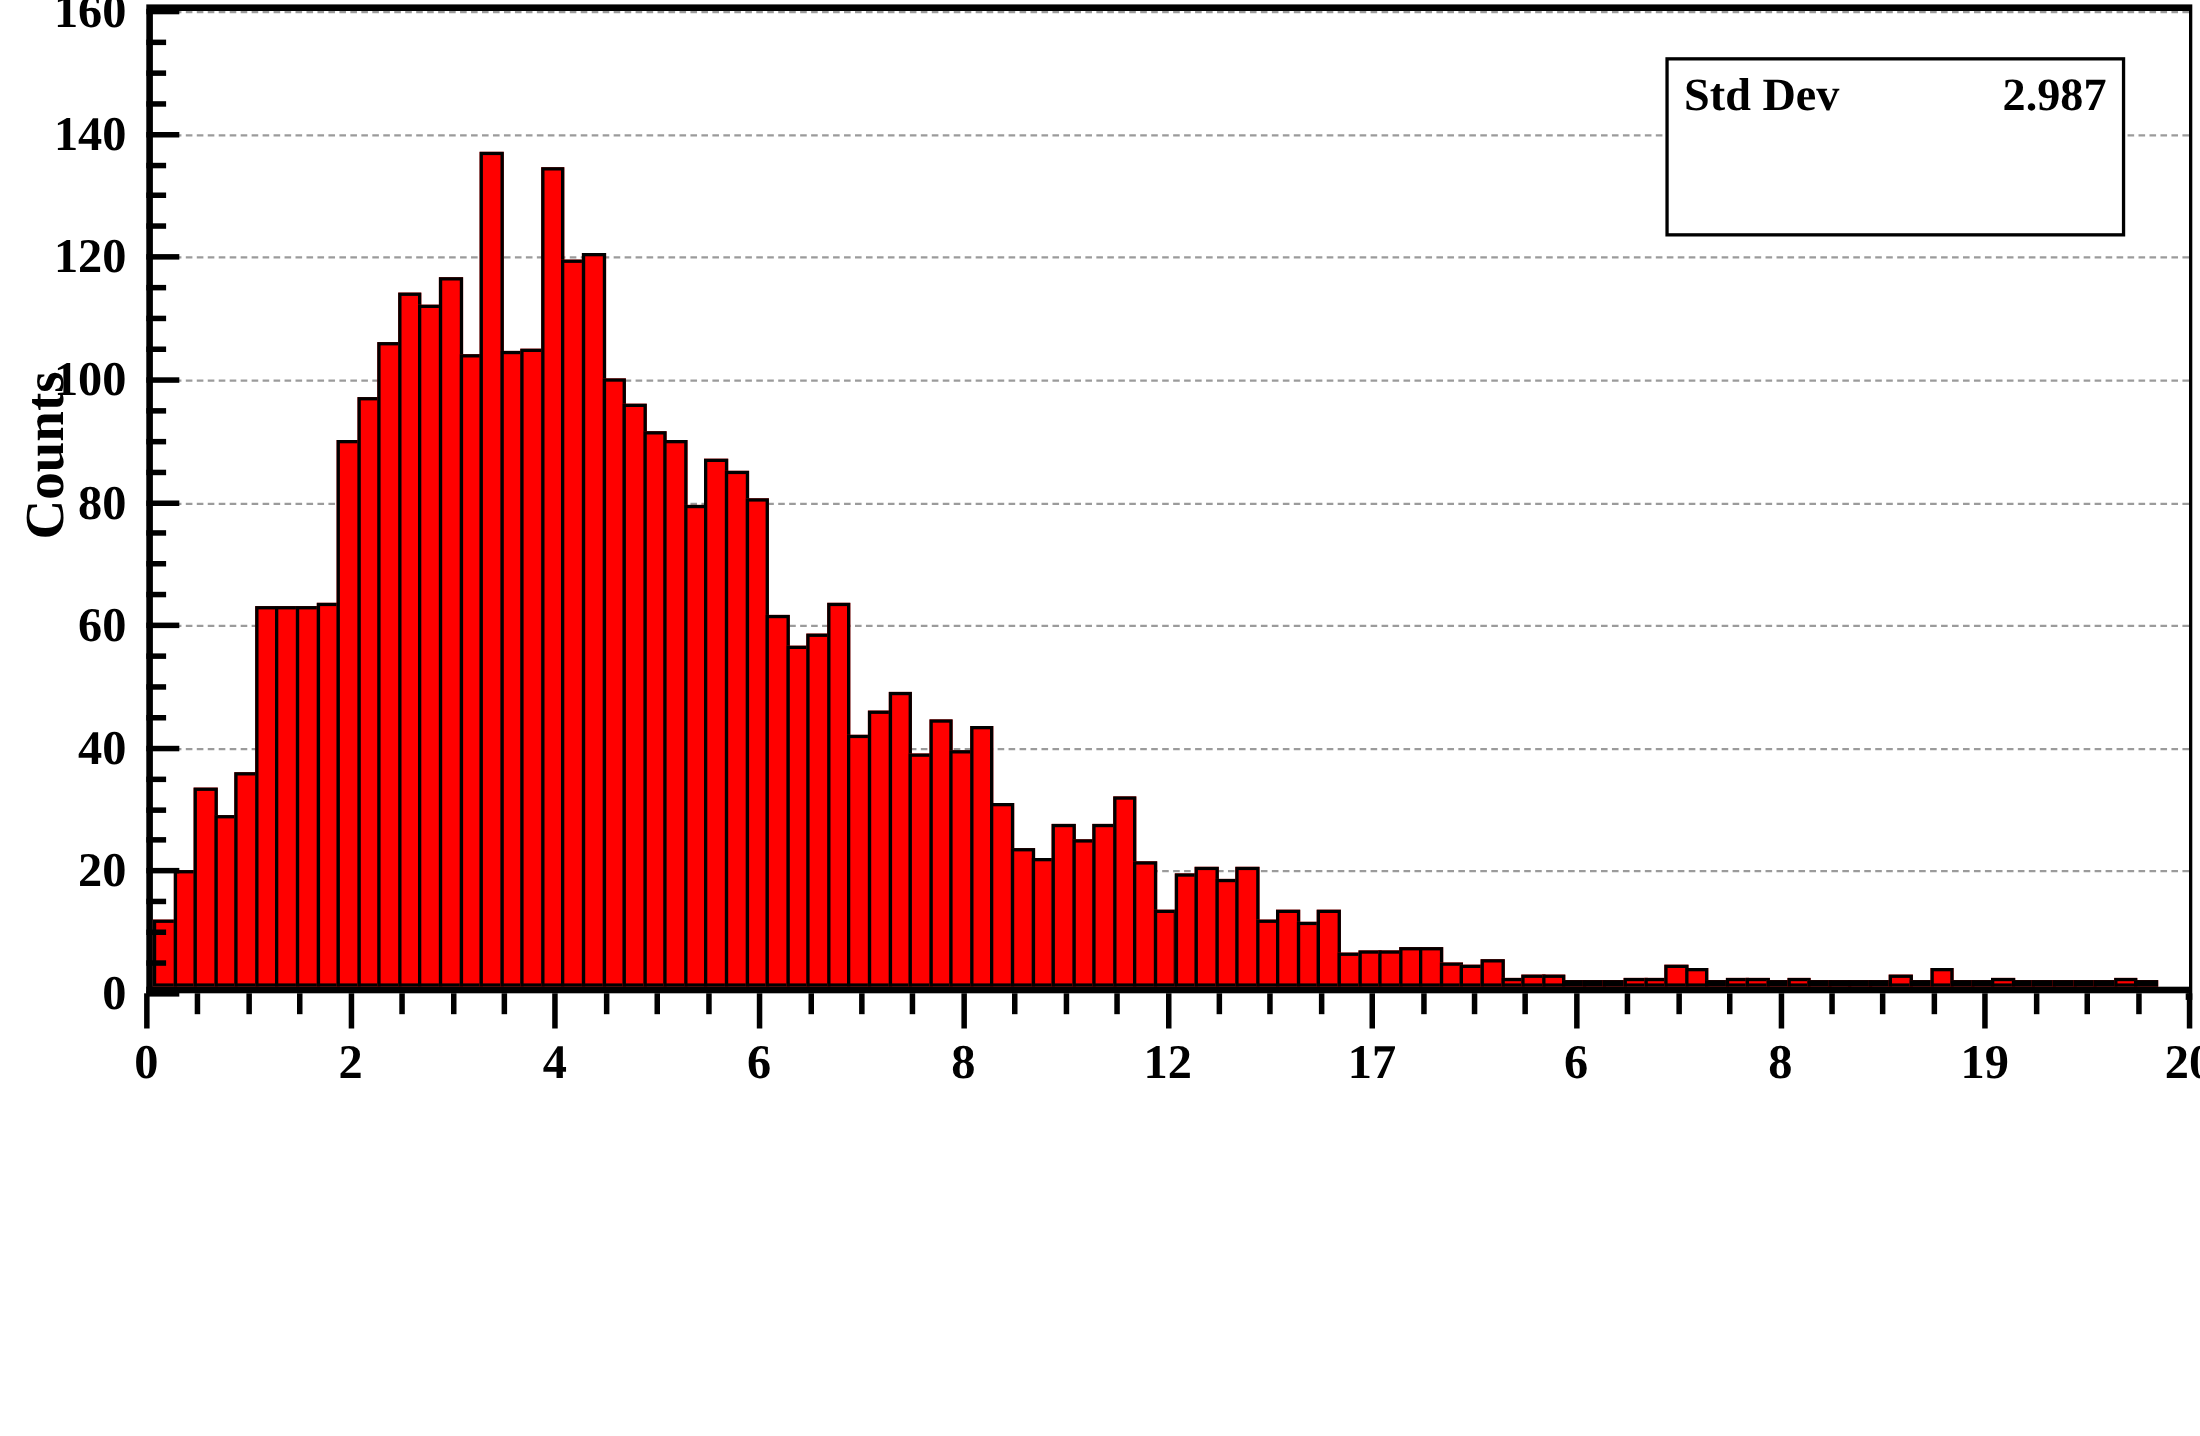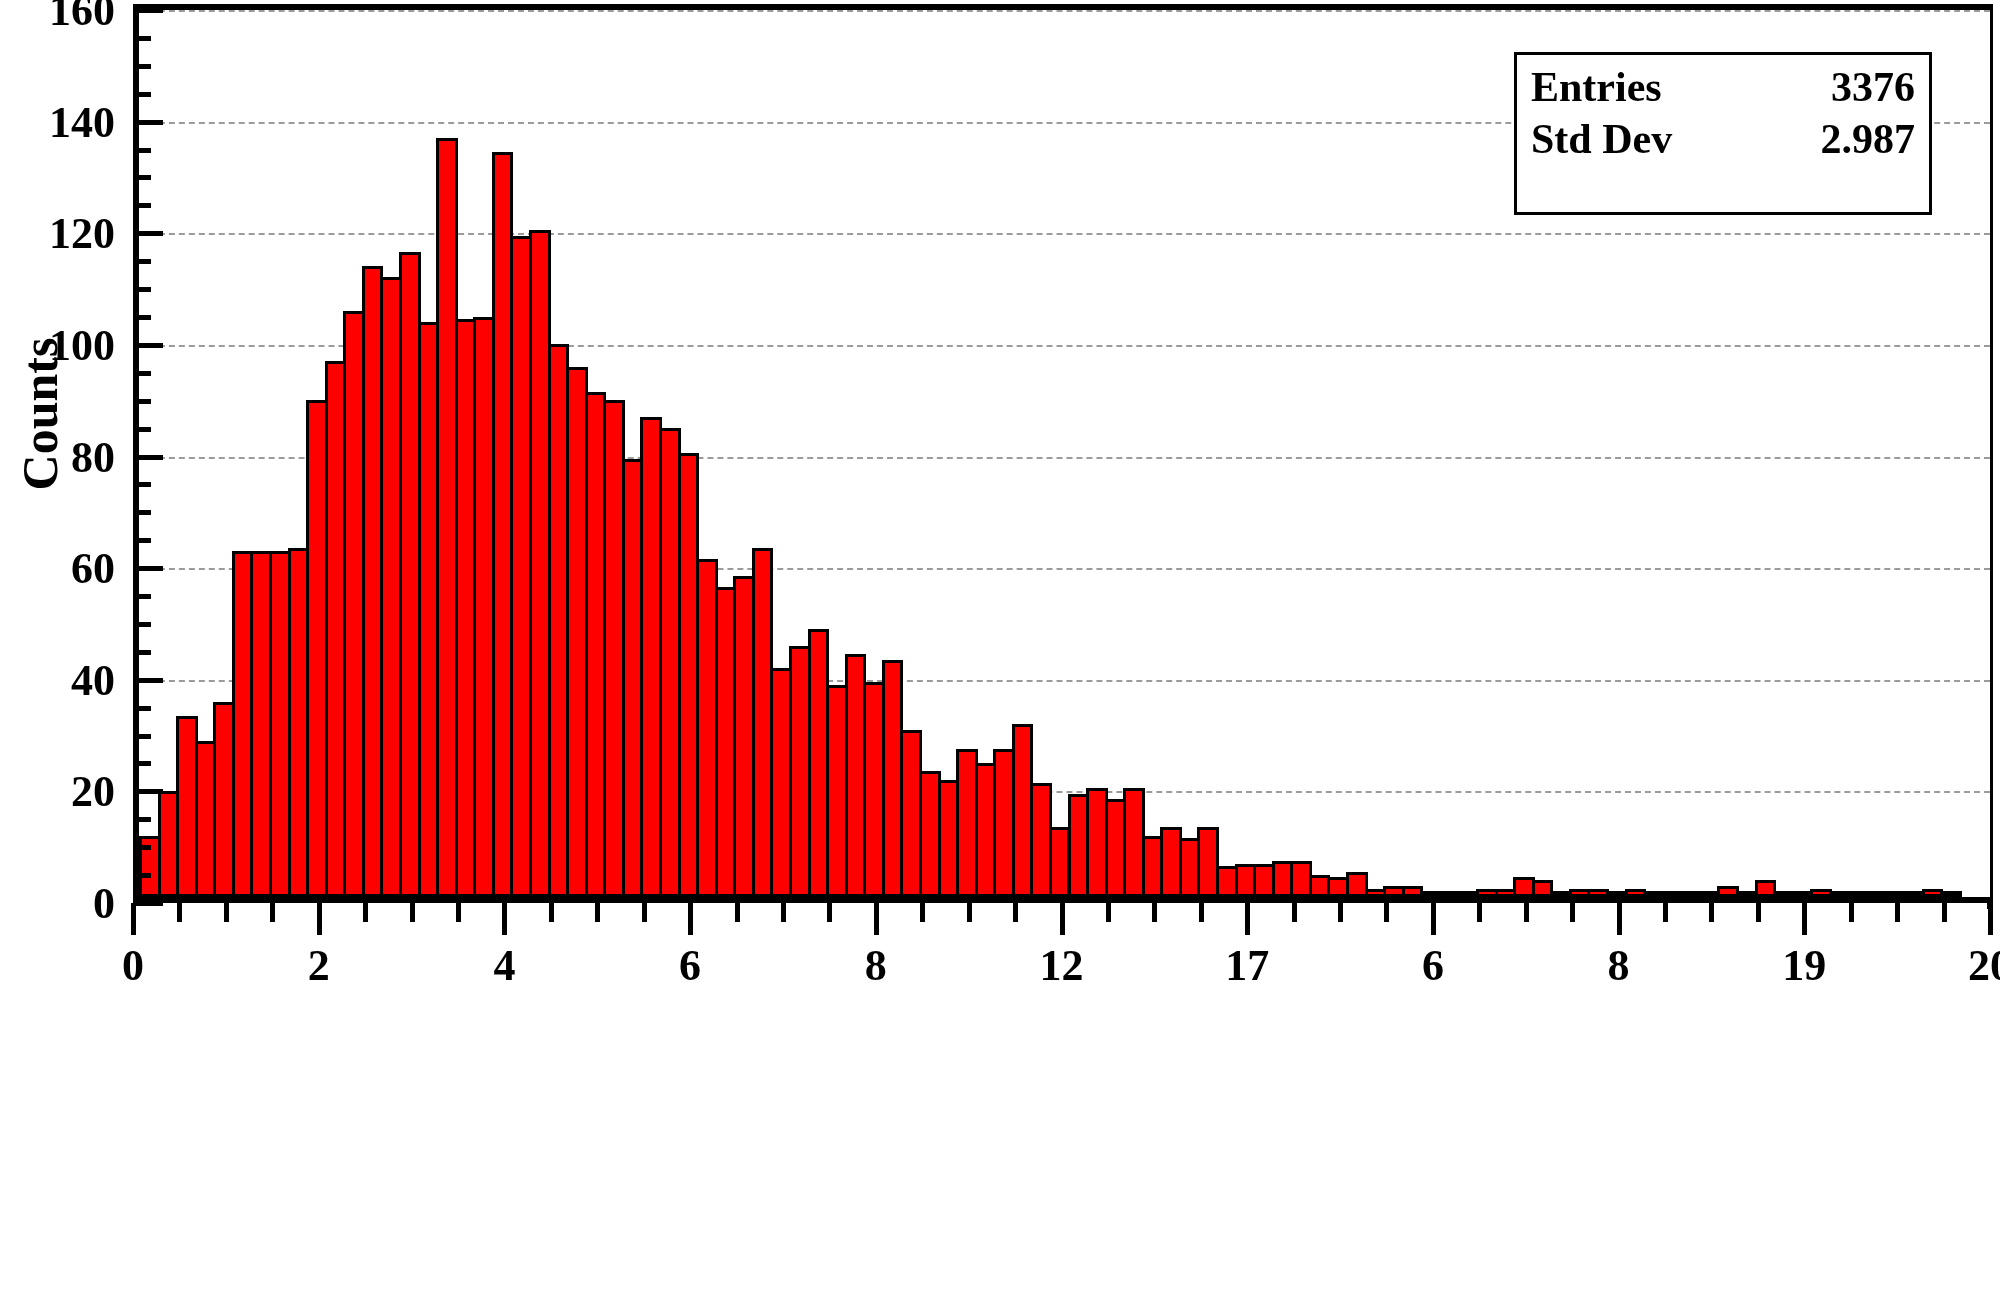--- a/index.html
+++ b/index.html
@@ -393,22 +393,18 @@
       <div class="xlabel-txt" style="left: 1432.9px;">6</div>
       <div class="xlabel-txt" style="left: 1618.6px;">8</div>
       <div class="xlabel-txt" style="left: 1804.3px;">19</div>
       <div class="xlabel-txt" style="left: 1990px;">20</div>
     </div>
 
   <div id="axis-title-y">Counts</div>
 
   <div id="stats-box">
     <div class="stat-row">
-      <span class="stat-key">Entries</span>
-      <span class="stat-val">3376</span>
-    </div>
-    <div class="stat-row">
       <span class="stat-key">Std Dev</span>
       <span class="stat-val">2.987</span>
     </div>
   </div>
 
 </div>
 
 </body></html>

